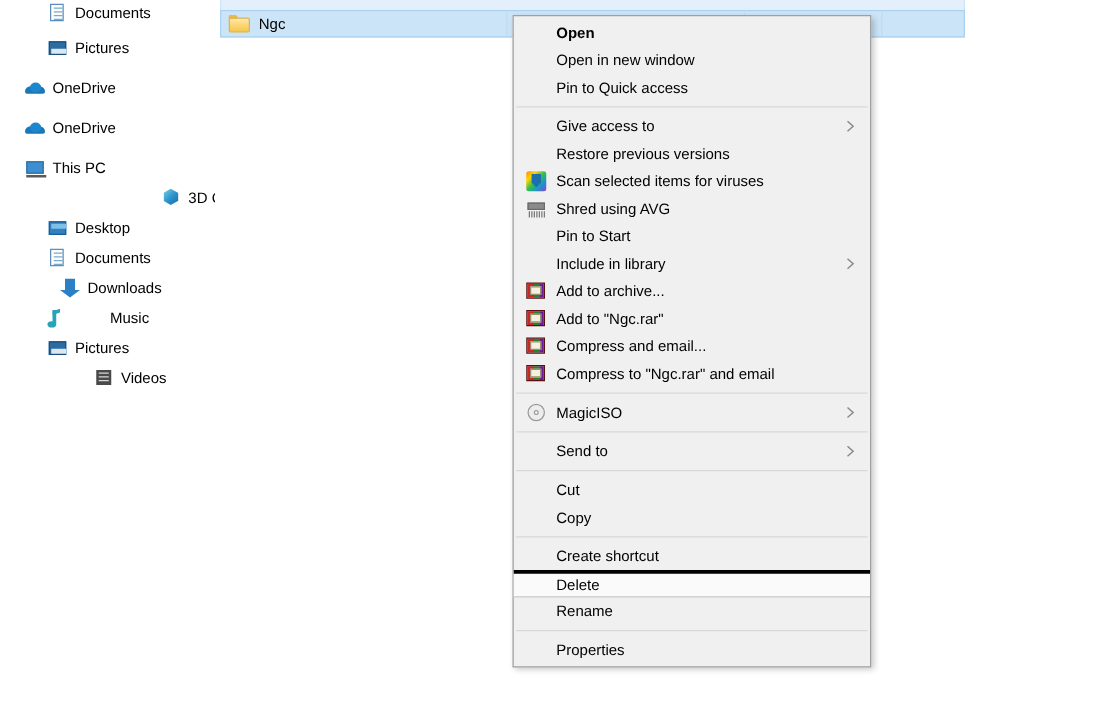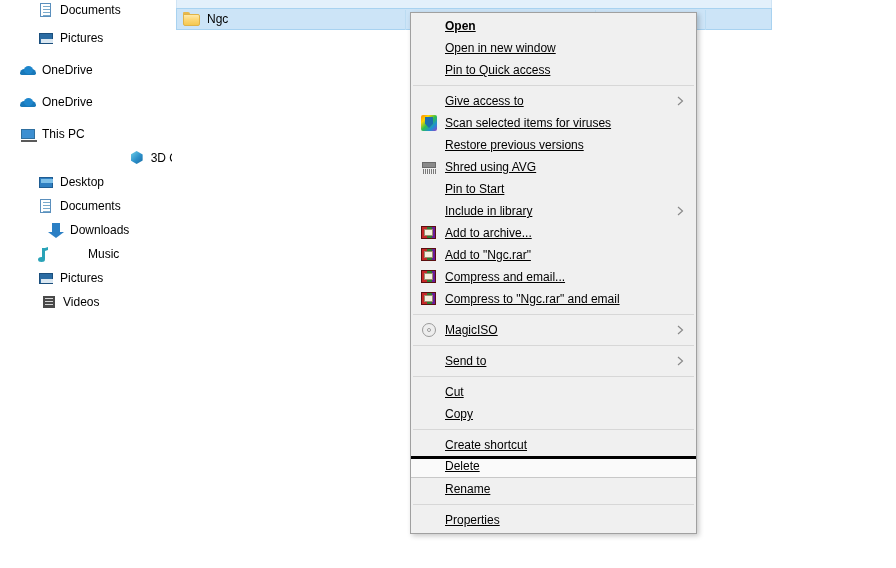--- a/index.html
+++ b/index.html
@@ -273,25 +273,24 @@
     box-sizing: border-box;
     box-shadow: 2px 2px 5px rgba(0,0,0,0.22);
     padding: 2px 0 2px 0;
     z-index: 50;
   }
   .menu-item {
     position: relative;
     height: 22px;
     line-height: 22px;
     display: flex;
-    align-items: flex-end;
+    align-items: center;
     padding: 0 0 0 0;
     white-space: nowrap;
     cursor: default;
-    text-decoration: underline;
   }
   .menu-item .mi-icon {
     position: absolute;
     left: 10px;
     top: 3px;
     width: 16px;
     height: 16px;
   }
   .menu-item .mi-label {
     margin-left: 34px;
@@ -471,21 +470,21 @@
         <span class="ico-music"></span>
       </span>
       <span class="nav-label">Music</span>
     </div>
     <div class="nav-item" style="top: 268px; padding-left: 38px;">
       <span class="nav-ico">
         <span class="ico-pic"></span>
       </span>
       <span class="nav-label">Pictures</span>
     </div>
-    <div class="nav-item" style="top: 292px; padding-left: 41px;">
+    <div class="nav-item" style="top: 292px; padding-left: 18px; justify-content: center;">
       <span class="nav-ico">
         <span class="ico-vid"></span>
       </span>
       <span class="nav-label">Videos</span>
     </div>
   </div>
 
 <div id="content-area">
   <div id="selected-row-top-edge"></div>
   <div id="selected-row">
@@ -510,25 +509,25 @@
     <div class="menu-sep"></div>
     <div class="menu-item">
       <span class="mi-label">Give access to</span>
       <span class="submenu-arrow">
         <svg width="7" height="10" viewBox="0 0 7 10">
           <path d="M1 1 L5.5 5 L1 9" stroke="#8a8a8a" stroke-width="1.2" fill="none"></path>
         </svg>
       </span>
     </div>
     <div class="menu-item">
+      <span class="mi-label">Restore previous versions</span>
+    </div>
+    <div class="menu-item">
       <span class="mi-icon ic-avg-scan"></span>
       <span class="mi-label">Scan selected items for viruses</span>
-    </div>
-    <div class="menu-item">
-      <span class="mi-label">Restore previous versions</span>
     </div>
     <div class="menu-item">
       <span class="mi-icon ic-shred"></span>
       <span class="mi-label">Shred using AVG</span>
     </div>
     <div class="menu-item">
       <span class="mi-label">Pin to Start</span>
     </div>
     <div class="menu-item">
       <span class="mi-label">Include in library</span>

